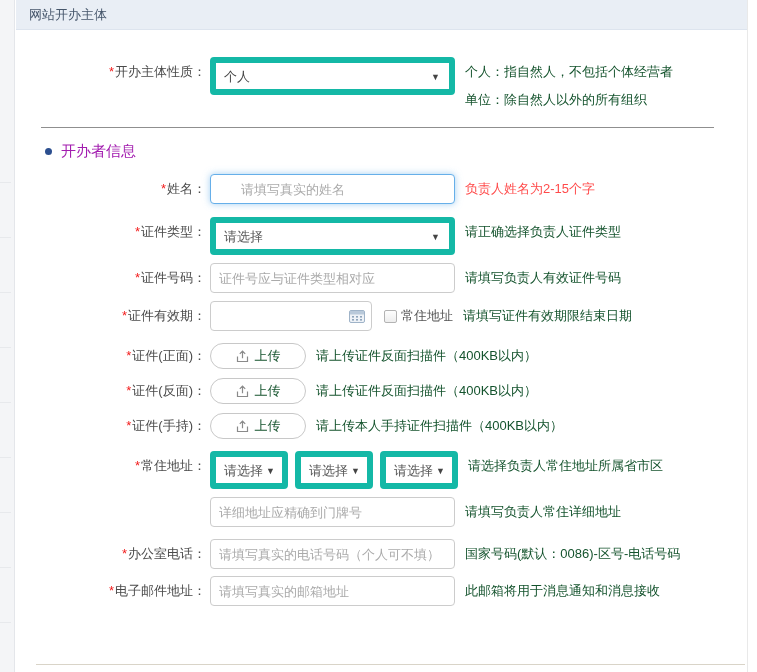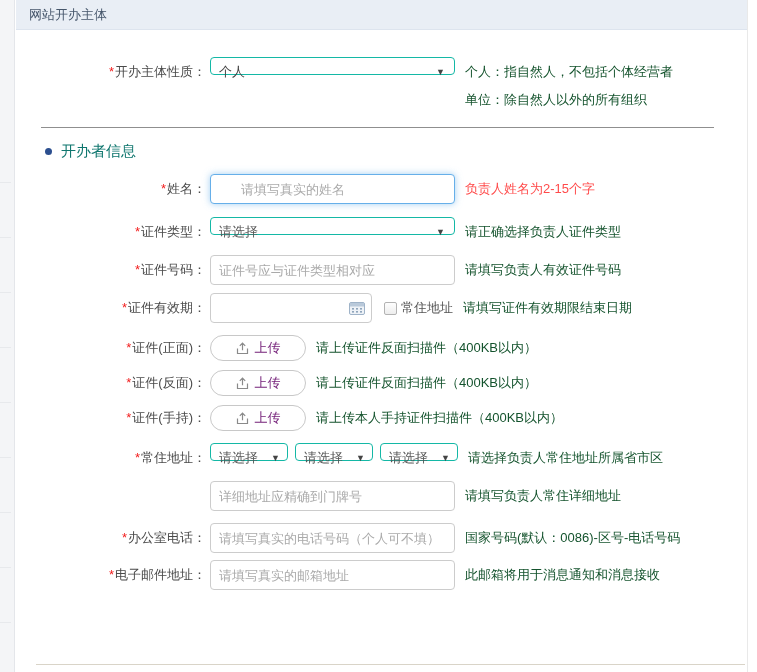--- a/index.html
+++ b/index.html
@@ -40,54 +40,54 @@
 
   .tinput {
     width:245px; height:30px; border:1px solid #ccc; border-radius:4px;
     padding:0 8px; font-size:13px; color:#444; outline:none; background:#fff;
     font-family:inherit;
   }
   .tinput::placeholder { color:#aaa; opacity:1; }
   .tinput.focus { border-color:#66afe9; box-shadow:0 0 7px rgba(102,175,233,.6);padding-left:30px; }
 
   .sel {
-    position:relative; width:245px; height:18px; border:1px solid #14b8a6;
+    position:relative; width:245px; height:38px; border:6px solid #14b8a6;
     border-radius:4px; background:#fff; font-size:13px; color:#555;
     line-height:28px; padding:0 8px; cursor:pointer; flex:none;
   }
   .sel .sel-val { display:inline-block; max-width:200px; overflow:hidden; }
   .sel .sel-val.dark { color:#444; }
   .sel .sel-arrow {
     position:absolute; right:9px; top:0; font-size:9px; color:#444; line-height:28px;
   }
   .sel.small { width:78px; }
   .sel.small .sel-arrow { right:7px; }
   .sel.small + .sel.small { margin-left:7px; }
 
   .upload-btn {
     display:flex; align-items:center; justify-content:center; gap:6px;
     width:96px; height:26px; border:1px solid #c8c8c8; border-radius:14px;
-    background:#fff; color:#701a75; font-size:13px; cursor:pointer;
+    background:#fff; color:#14532d; font-size:13px; cursor:pointer;
     font-family:inherit;
   }
   .frow.upload .flabel { line-height:26px; }
   .frow.upload .fhint { line-height:26px; }
 
   .date-wrap { position:relative; flex:none; }
   .tinput.date { width:162px; padding-right:28px; }
   .cal { position:absolute; right:7px; top:8px; cursor:pointer; line-height:0; }
 
   .cbx {
     width:13px; height:13px; border:1px solid #b3b3b3; border-radius:2px;
     background:linear-gradient(#fefefe,#ededed); margin-left:12px; flex:none; cursor:pointer;
   }
   .cbx-label { font-size:13px; color:#555; margin-left:4px; white-space:nowrap; }
 
   .divider { border-top:1px solid #8f8f8f; margin:14px 33px 0 25px; }
-  .section-title { display:flex; align-items:center; margin:14px 0 13px 29px; font-size:15px; color:#0f766e; }
+  .section-title { display:flex; align-items:center; margin:14px 0 13px 29px; font-size:15px; color:#a21caf; }
   .bullet { width:7px; height:7px; border-radius:50%; background:#2c4f8f; margin-right:9px; flex:none; }
 
   .bottom-line { position:absolute; left:20px; right:2px; bottom:7px; border-top:1px solid #d9d4c8; }
 </style>
 </head>
 <body>
 
 <div class="left-strip"></div>
 
 <div class="panel">

